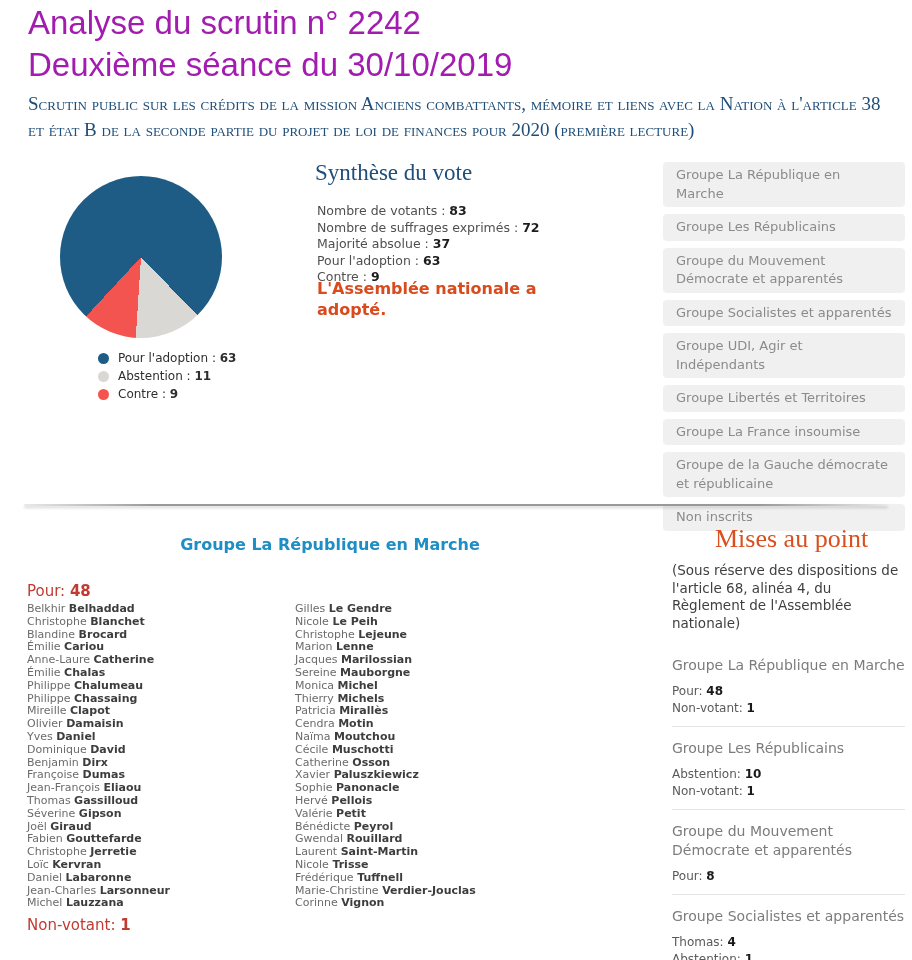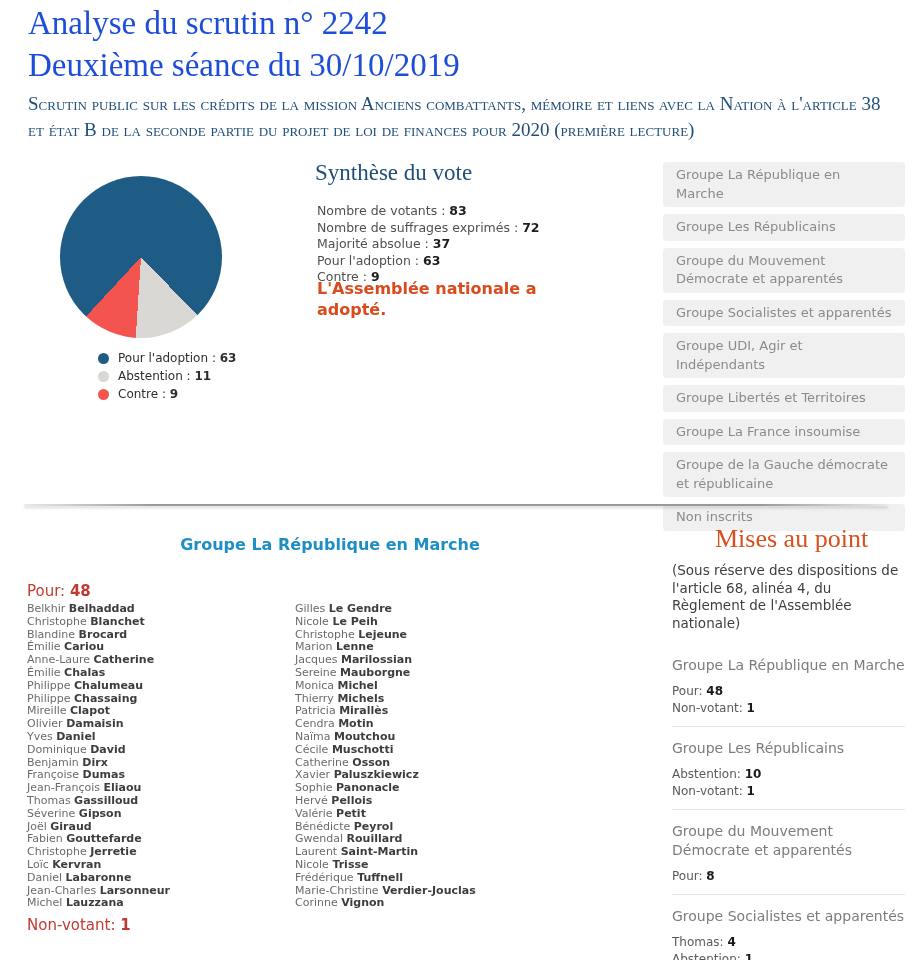--- a/index.html
+++ b/index.html
@@ -1,21 +1,21 @@
 <!DOCTYPE html>
 <html><head>
 <meta charset="utf-8">
 <style>
   html,body{margin:0;padding:0;background:#fff;}
   .page{position:relative;width:912px;height:960px;background:#fff;overflow:hidden;
         font-family:"DejaVu Sans",sans-serif;color:#333;}
 
   
   .header{position:absolute;left:28px;top:2px;width:870px;}
-  .title{font-family:Liberation Serif, serif;font-weight:400;font-size:33px;line-height:42px;color:#1d4ed8;}
+  .title{font-family:Liberation Sans, sans-serif;font-weight:400;font-size:33px;line-height:42px;color:#a21caf;}
   .subtitle{margin-top:5px;width:862px;font-family:"Liberation Serif",serif;font-variant:small-caps;
             font-size:19px;line-height:26px;color:#1f4e79;}
 
   
   .pie{position:absolute;left:60px;top:176px;width:162px;height:162px;border-radius:50%;}
   .legend{position:absolute;left:98px;top:349px;}
   .legend-row{display:flex;align-items:center;gap:9px;height:18px;font-size:12px;color:#2e2e2e;}
   .dot{width:11px;height:11px;border-radius:50%;flex:0 0 auto;}
   .sep{white-space:pre;}
 

